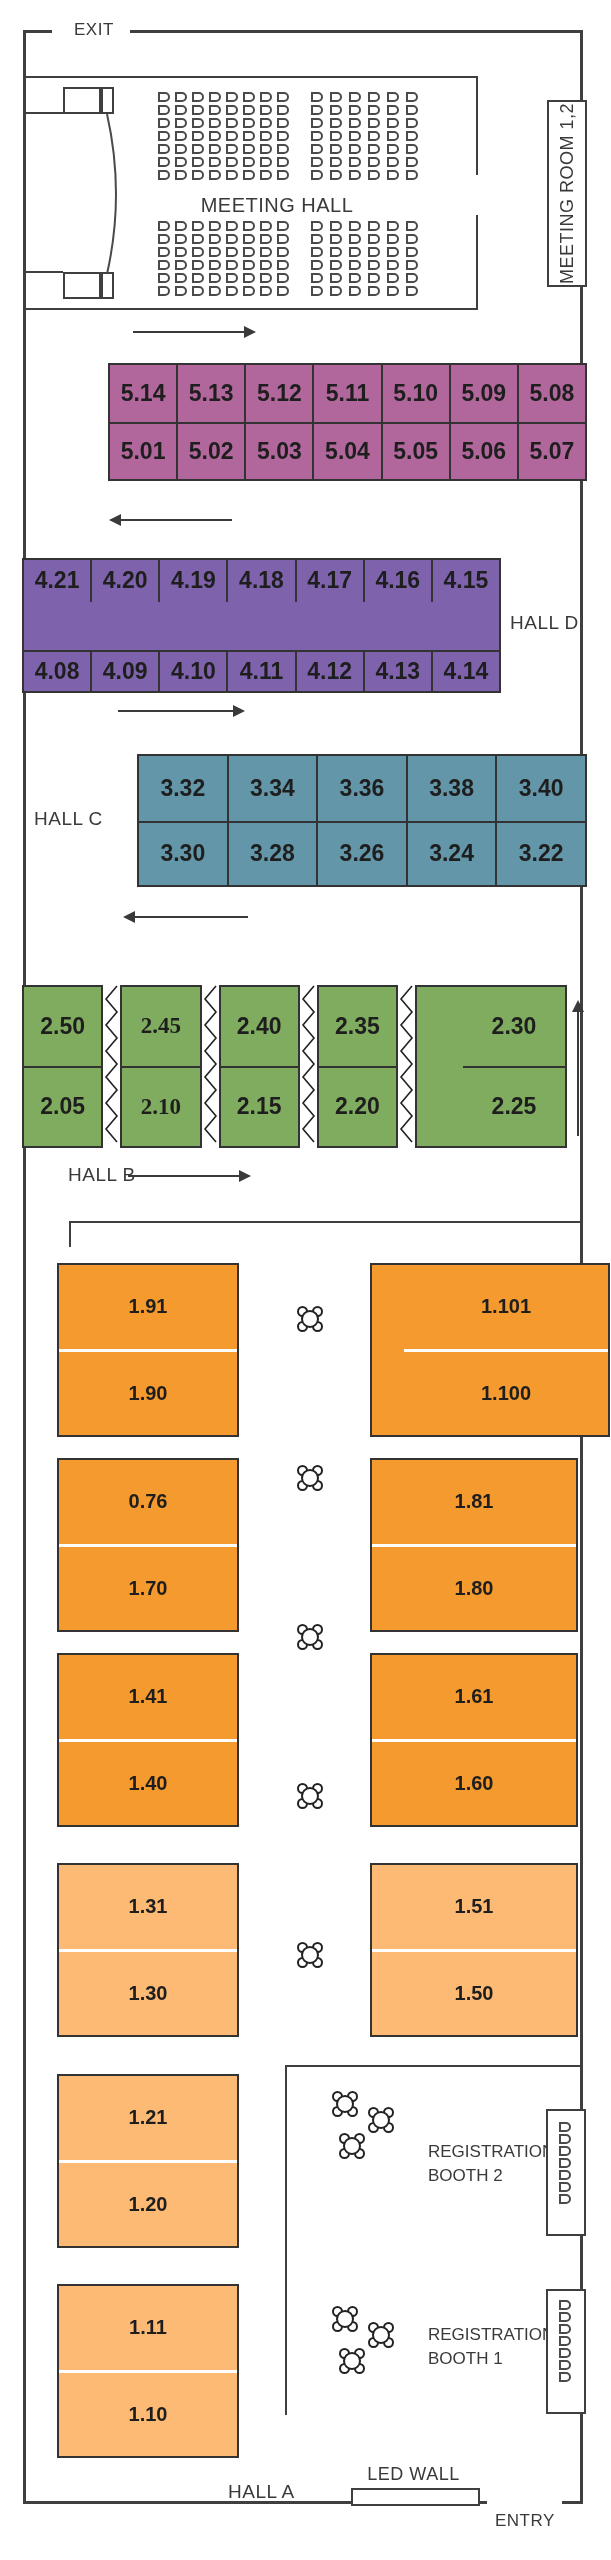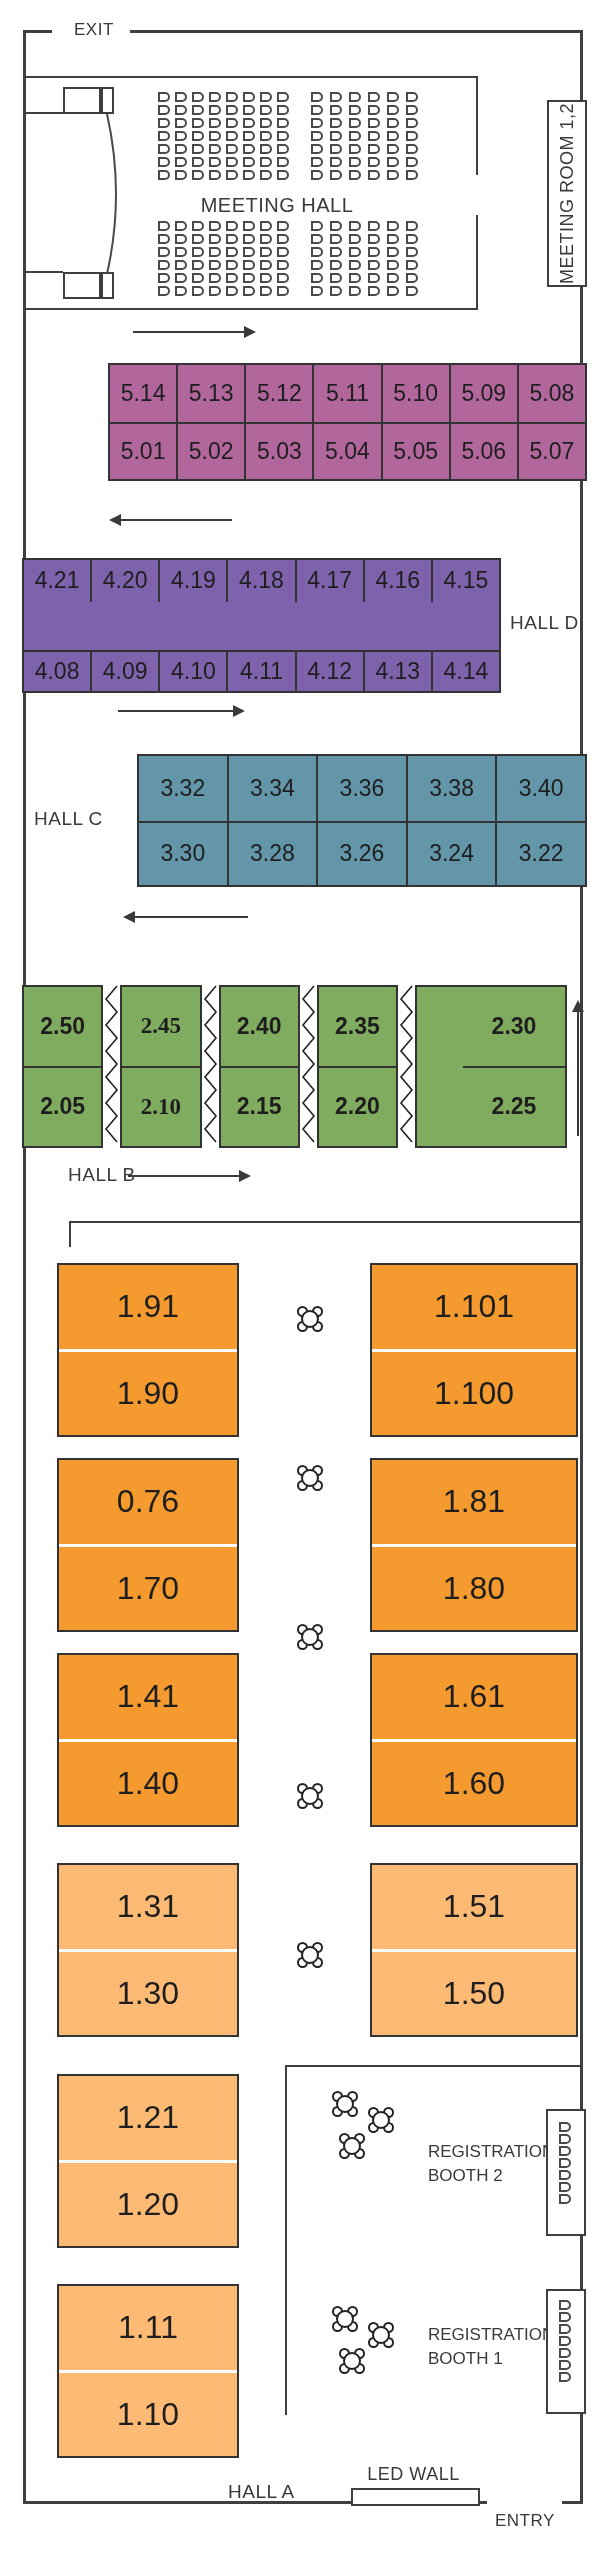--- a/index.html
+++ b/index.html
@@ -7,35 +7,35 @@
   #plan{position:relative;width:611px;height:2560px;background:#fff;overflow:hidden;}
   .abs{position:absolute;box-sizing:border-box;}
   .wall{position:absolute;background:#3f3f3f;}
   .lbl{position:absolute;color:#3a3a3a;font-size:19px;letter-spacing:.5px;white-space:nowrap;}
   .lbl.small{font-size:17px;}
   .center{display:flex;align-items:center;justify-content:center;text-align:center;}
   
   .grid{position:absolute;border:2px solid #333;display:flex;flex-direction:column;}
   .grow{flex:1;display:flex;}
   .grow .cell{flex:1;display:flex;align-items:center;justify-content:center;
-    font-size:23px;font-weight:normal;color:#1e1e1e;border-left:2px solid #333;text-align:right;}
+    font-size:23px;font-weight:bold;color:#1e1e1e;border-left:2px solid #333;text-align:right;}
   .grow .cell:first-child{border-left:none;}
   .grow.bottom .cell{border-top:2px solid #333;}
   
   .greenrow{position:absolute;display:flex;}
   .gcol{flex:1 1 0;display:flex;flex-direction:column;border:2px solid #333;}
   .gcol.wide{flex:1.32 1 0;}
   .gcell{flex:1;display:flex;align-items:center;justify-content:center;
     font-size:23px;font-weight:bold;color:#1e1e1e;}
   .gcell.b{border-top:2px solid #333;}
   .hatch{flex:0 0 17px;background:#fff;}
   
   .pair{position:absolute;border:2px solid #333;display:flex;flex-direction:column;}
   .pair .half{flex:1;display:flex;align-items:center;justify-content:center;
-    font-size:32px;font-weight:normal;color:#1e1e1e;border-radius:12px;}
+    font-size:20px;font-weight:bold;color:#1e1e1e;border-radius:12px;}
   .pair .split{height:3px;background:#fff;}
   .orange{background:#f49a2e;}
   .pink{background:#fdba74;text-align:right;}
   
   .seatgrid{position:absolute;display:grid;}
   .seat{box-sizing:border-box;width:12px;height:10px;border:2px solid #4a4a4a;
     border-radius:0 6px 6px 0;background:#fff;}
   
   .tbl{position:absolute;width:26px;height:26px;}
   .tbl i{position:absolute;box-sizing:border-box;border:2px solid #222;background:#fff;border-radius:50%;}
@@ -391,21 +391,21 @@
   <div class="lbl" style="left:68px;top:1164px;">HALL B</div>
 
   <div class="wall" style="left:69px;top:1221px;width:513px;height:2px;"></div>
   <div class="wall" style="left:69px;top:1221px;width:2px;height:26px;"></div>
 
   <div class="pair orange" style="left:57px;top:1263px;width:178px;height:170px;">
     <div class="half">1.91</div>
     <div class="split"></div>
     <div class="half">1.90</div>
   </div>
-  <div class="pair orange" style="left:370px;top:1263px;width:204px;height:170px;">
+  <div class="pair orange" style="left:370px;top:1263px;width:204px;height:170px;padding-left:32px;">
     <div class="half">1.101</div>
     <div class="split"></div>
     <div class="half">1.100</div>
   </div>
   <div class="pair orange" style="left:57px;top:1458px;width:178px;height:170px;">
     <div class="half">0.76</div>
     <div class="split"></div>
     <div class="half">1.70</div>
   </div>
   <div class="pair orange" style="left:370px;top:1458px;width:204px;height:170px;">

